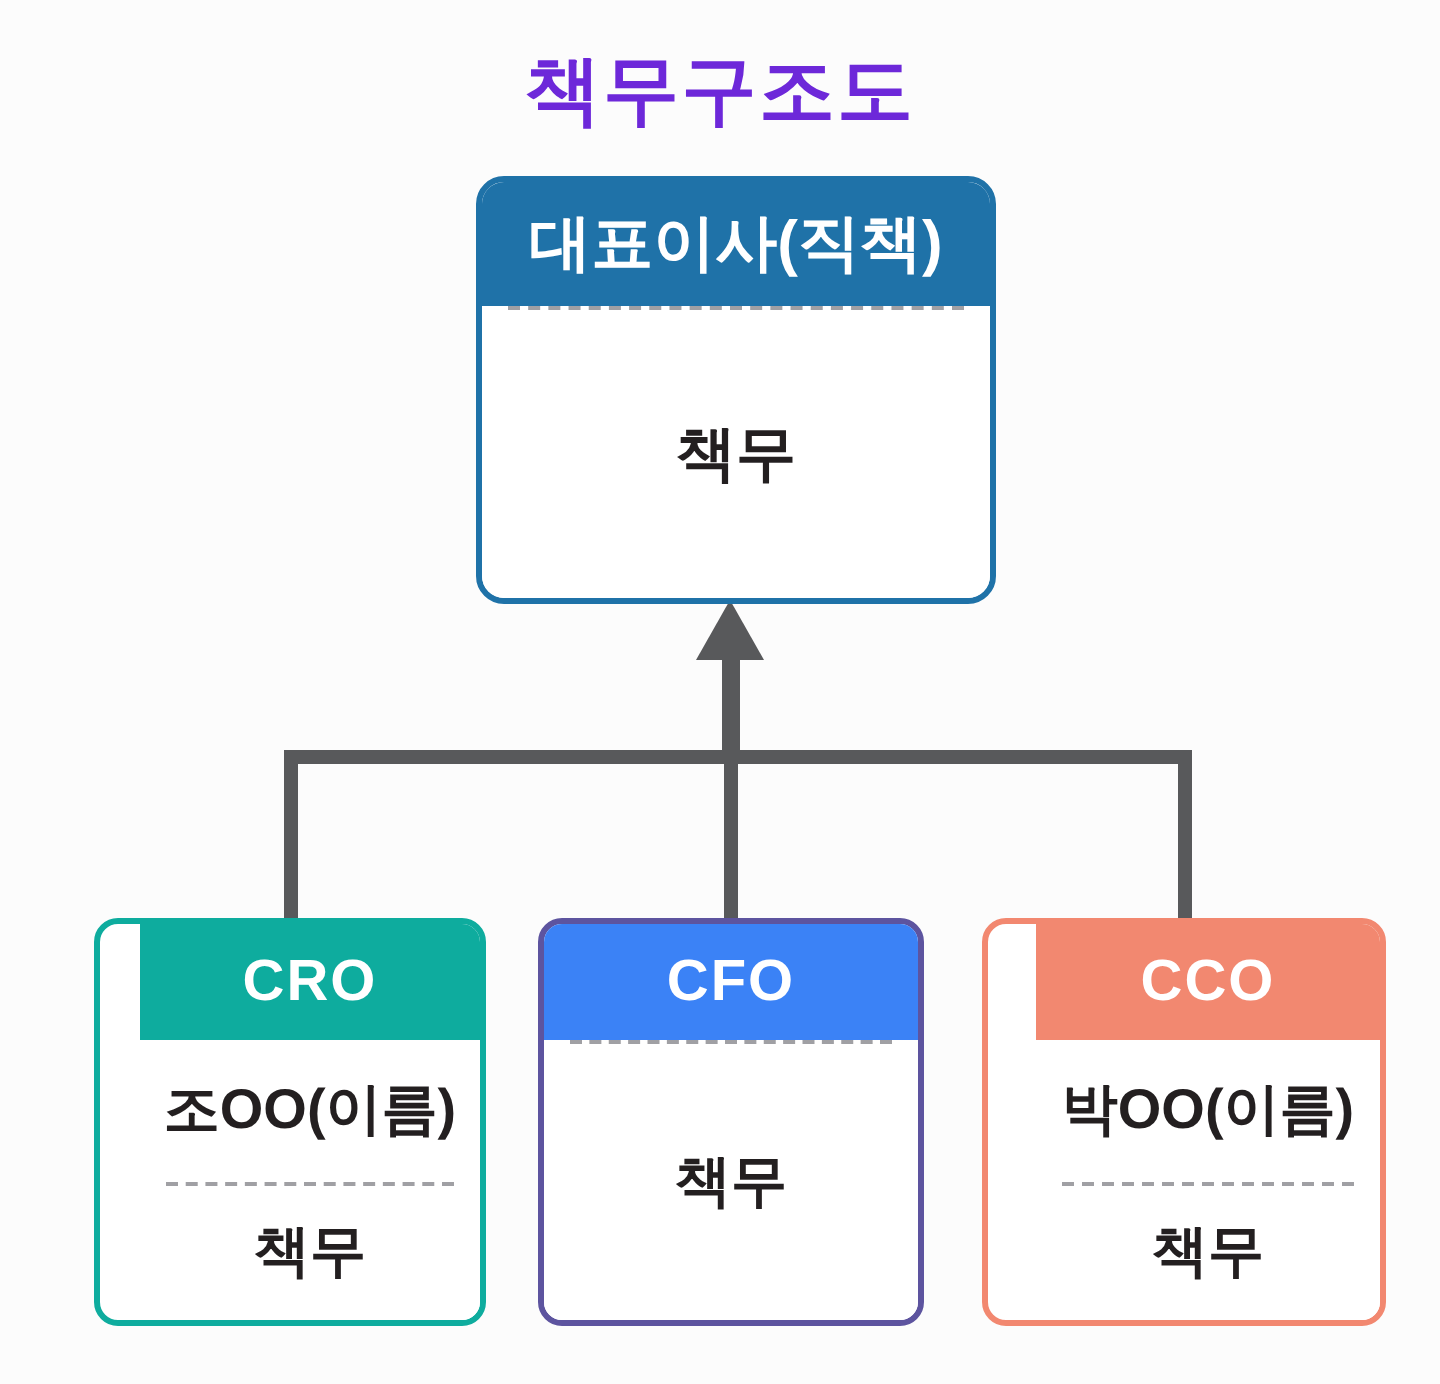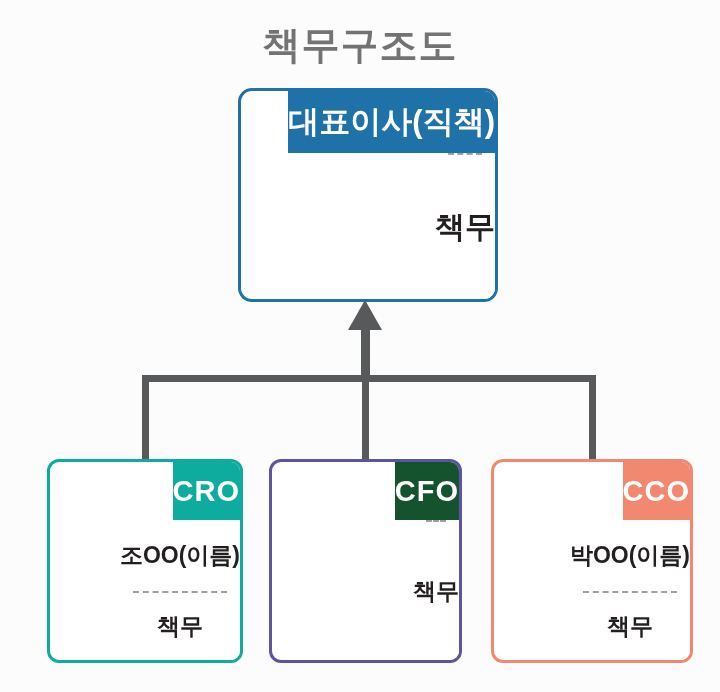--- a/index.html
+++ b/index.html
@@ -17,32 +17,31 @@
   }
   .page-title {
     position: absolute;
     top: 20px;
     left: 0;
     width: 720px;
     text-align: center;
     font-size: 38px;
     font-weight: bold;
     letter-spacing: 1px;
-    color: #737373;
+    color: #6d28d9;
   }
   
   .card {
     position: absolute;
     background: #ffffff;
     border: 3px solid #888888; 
     border-radius: 14px;
     overflow: hidden;
     display: flex;
     flex-direction: column;
-    align-items: flex-end;
   }
   .card-header {
     display: flex;
     align-items: center;
     justify-content: center;
     color: #ffffff;
     font-weight: bold;
   }
   .card-body {
     flex: 1;
@@ -62,21 +61,21 @@
     border-top: 2px dashed #A0A0A4;
     margin: 0 13px;
   }
   
   .card.root { left: 238px; top: 88px; width: 260px; height: 214px; }
   .card.root .card-header { height: 62px; font-size: 31px; }
   .card.root .card-name, .card.root .card-duty { font-size: 30px; }
   
   .card.child { top: 459px; height: 204px; border-radius: 12px; }
   .card.child .card-header { height: 58px; font-size: 29px; letter-spacing: 1px; }
-  .card.child .card-name, .card.child .card-duty { font-size: 23px; }
+  .card.child .card-name, .card.child .card-duty { font-size: 28px; }
   .card.cro { left: 47px;  width: 196px; padding-left: 20px; }
   .card.cfo { left: 269px; width: 193px; }
   .card.cco { left: 491px; width: 202px; padding-left: 24px; }
   
   .line {
     position: absolute;
     background: #58595B; 
   }
   .line.h      { left: 142px; top: 375px; width: 454px; height: 7px; }
   .line.v-left   { left: 142px; top: 375px; width: 7px; height: 86px; }
@@ -119,21 +118,21 @@
   <div class="card child cro" style="border-color: rgb(14, 172, 158);">
     <div class="card-header" style="background-color: rgb(14, 172, 158);">CRO</div>
     <div class="card-body">
       <div class="card-name">조OO(이름)</div>
       <div class="divider" style="border-top-color: rgb(160, 160, 164);"></div>
       <div class="card-duty">책무</div>
     </div>
   </div>
 
   <div class="card child cfo" style="border-color: rgb(93, 84, 159);">
-    <div class="card-header" style="background-color: #14532d;">CFO</div>
+    <div class="card-header" style="background-color: #3b82f6;">CFO</div>
     <div class="card-body">
       <div class="divider" style="border-top-color: rgb(160, 160, 164);"></div>
       <div class="card-duty">책무</div>
     </div>
   </div>
 
   <div class="card child cco" style="border-color: rgb(242, 136, 112);">
     <div class="card-header" style="background-color: rgb(242, 136, 112);">CCO</div>
     <div class="card-body">
       <div class="card-name">박OO(이름)</div>

